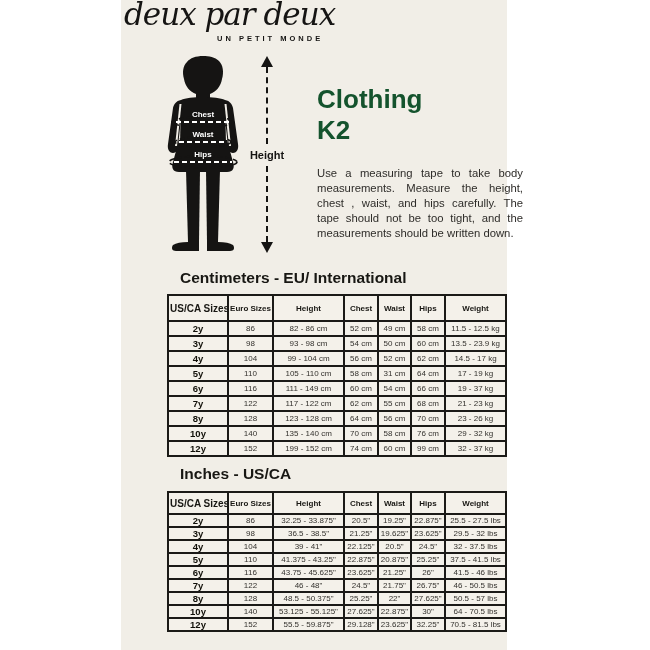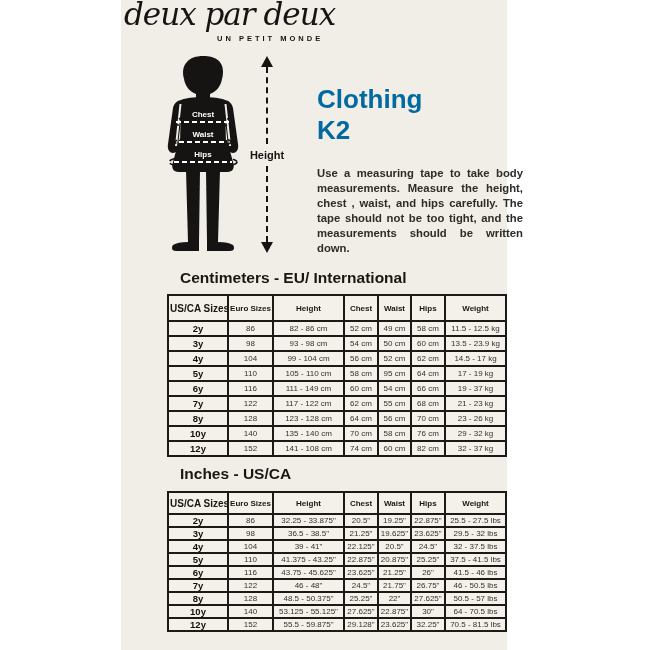--- a/index.html
+++ b/index.html
@@ -27,25 +27,25 @@
     position:absolute;left:124px;top:56px;height:197px;width:44px;
     display:flex;flex-direction:column;align-items:center;
   }
   .arrow-up{width:0;height:0;border-left:6px solid transparent;border-right:6px solid transparent;border-bottom:11px solid #151413;}
   .arrow-down{width:0;height:0;border-left:6px solid transparent;border-right:6px solid transparent;border-top:11px solid #151413;}
   .dash-seg{flex:1;width:0;border-left:2px dashed #151413;}
   .height-label{font-size:11px;font-weight:bold;color:#151413;margin:5px 0;}
   
   .title{
     position:absolute;left:196px;top:84px;
-    font-size:26px;font-weight:bold;line-height:31px;color:#0369a1;
+    font-size:26px;font-weight:bold;line-height:31px;color:#14532d;
   }
   .intro{
     position:absolute;left:196px;top:166px;width:206px;
-    font-size:11.3px;line-height:15px;text-align:justify;color:#2e2c29;font-weight:bold;
+    font-size:11.3px;line-height:15px;text-align:justify;color:#2e2c29;
   }
   
   .section-heading{
     position:absolute;left:47px;
     font-size:15.5px;font-weight:bold;color:#181713;white-space:nowrap;margin-left:12px;
   }
   #heading-cm{top:269px;}
   #heading-in{top:465px;}
   table.size-table{
     position:absolute;left:46px;width:338px;
@@ -174,21 +174,21 @@
           <td>56 cm</td>
           <td>52 cm</td>
           <td>62 cm</td>
           <td>14.5 - 17 kg</td>
         </tr>
         <tr>
           <td class="col-first">5y</td>
           <td>110</td>
           <td>105 - 110 cm</td>
           <td>58 cm</td>
-          <td>95 cm</td>
+          <td>31 cm</td>
           <td>64 cm</td>
           <td>17 - 19 kg</td>
         </tr>
         <tr>
           <td class="col-first">6y</td>
           <td>116</td>
           <td>111 - 149 cm</td>
           <td>60 cm</td>
           <td>54 cm</td>
           <td>66 cm</td>
@@ -217,24 +217,24 @@
           <td>140</td>
           <td>135 - 140 cm</td>
           <td>70 cm</td>
           <td>58 cm</td>
           <td>76 cm</td>
           <td>29 - 32 kg</td>
         </tr>
         <tr>
           <td class="col-first">12y</td>
           <td>152</td>
-          <td>141 - 108 cm</td>
+          <td>199 - 152 cm</td>
           <td>74 cm</td>
           <td>60 cm</td>
-          <td>82 cm</td>
+          <td>99 cm</td>
           <td>32 - 37 kg</td>
         </tr>
       </tbody>
   </table>
 
   <div id="heading-in" class="section-heading">Inches - US/CA</div>
   <table id="table-in" class="size-table">
     <colgroup>
         <col class="c1">
         <col class="c2">

